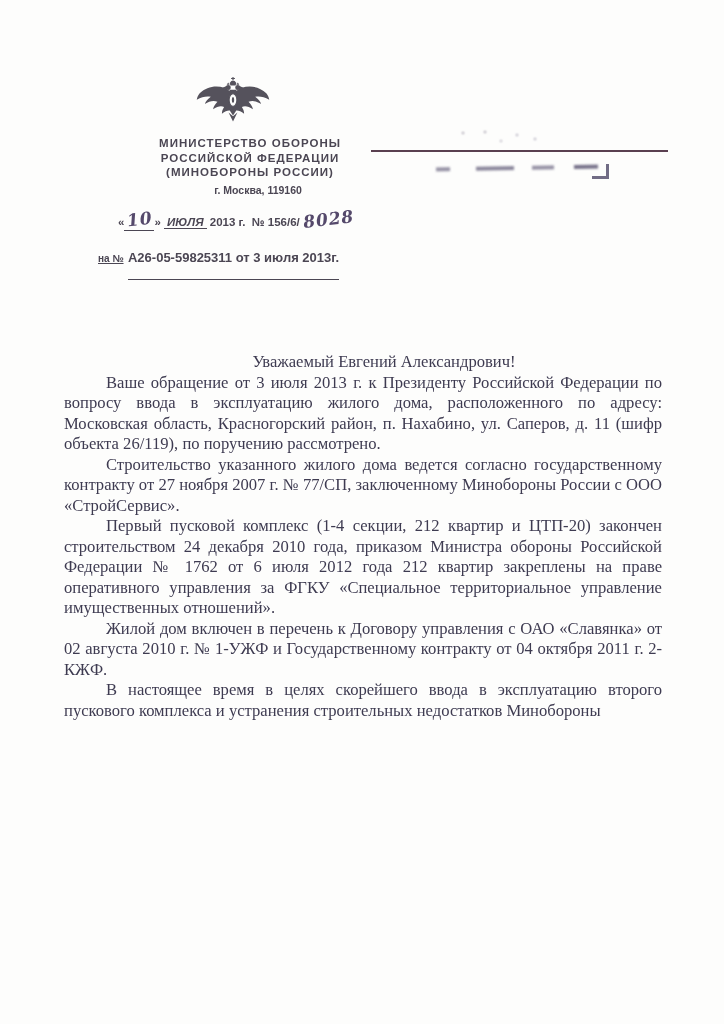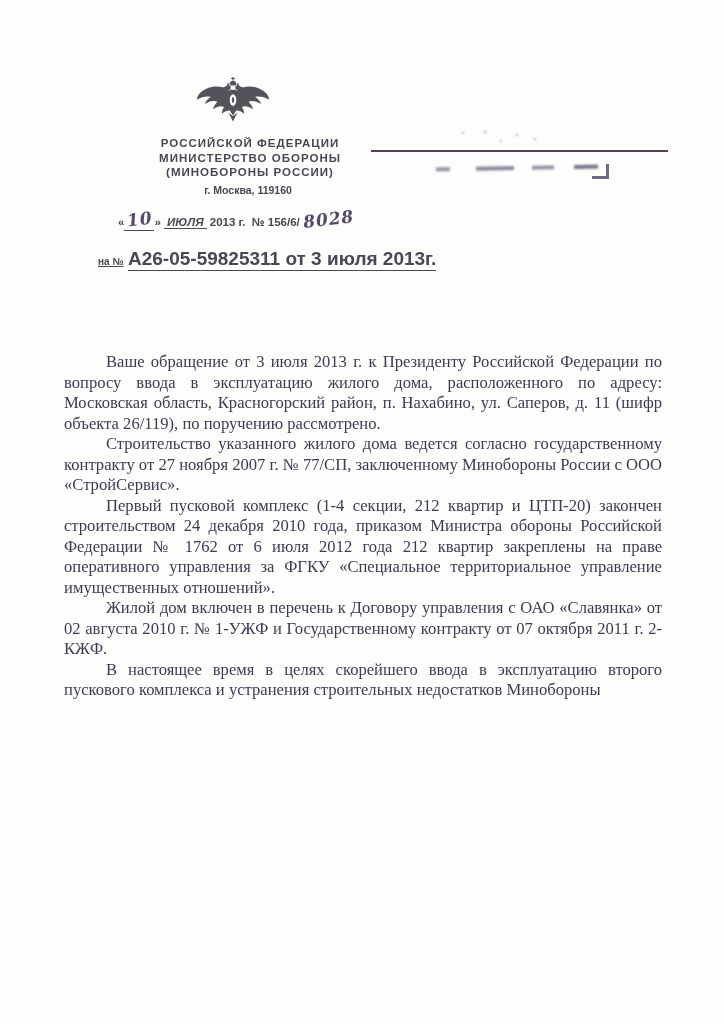--- a/index.html
+++ b/index.html
@@ -11,21 +11,21 @@
   
   .emblem { position:absolute; top:76px; left:196px; width:74px; height:48px; }
   .org-block {
     position:absolute; top:136px; left:95px; width:310px;
     text-align:center;
     font-family:"Liberation Sans","DejaVu Sans",sans-serif;
     font-weight:bold; font-size:11.5px; letter-spacing:1px;
     color:#4b4653; line-height:14.5px;
   }
   .city-line {
-    position:absolute; top:184px; left:93px; width:310px;
+    position:absolute; top:184px; left:103px; width:310px;
     text-align:center;
     font-family:"Liberation Sans","DejaVu Sans",sans-serif;
     font-weight:bold; font-size:10.5px; color:#4b4653;
   }
   .date-row {
     position:absolute; top:210px; left:118px; width:300px;
     font-family:"Liberation Sans","DejaVu Sans",sans-serif;
     font-weight:bold; font-size:11.5px; color:#4b4653; white-space:nowrap;
   }
   .hand-slot {
@@ -39,21 +39,21 @@
     font-size:17px; color:#55496b; display:inline-block;
     transform:rotate(-7deg); position:relative; top:-1px; letter-spacing:1px;
   }
   .month-underline { border-bottom:1.4px solid #4b4653; text-transform:uppercase; padding:0 3px;font-style:italic; }
   .ref-row {
     position:absolute; top:248px; left:98px; white-space:nowrap;
     font-family:"Liberation Sans","DejaVu Sans",sans-serif;
     color:#4b4653;
   }
   .ref-label { font-size:10px; font-weight:bold;text-decoration:underline; }
-  .ref-value { font-size:19px; font-weight:bold; border-bottom:1.6px solid #4b4653; padding-bottom:1px; }
+  .ref-value { font-size:13px; font-weight:bold; border-bottom:1.6px solid #4b4653; padding-bottom:14px; }
   
   .addr-line { position:absolute; top:150px; left:371px; width:297px; height:2px; background:#5a4050; }
   .smudge { position:absolute; filter:blur(1.3px); opacity:.8; }
   .smudge-dots {
     top:129px; left:455px; width:115px; height:16px;
     background:
       radial-gradient(circle 1.5px at 8px 4px,  #8d8899 60%, transparent 62%),
       radial-gradient(circle 1.5px at 30px 3px, #8d8899 60%, transparent 62%),
       radial-gradient(circle 1.5px at 62px 6px, #9b96a8 60%, transparent 62%),
       radial-gradient(circle 1.5px at 80px 10px,#9b96a8 60%, transparent 62%),
@@ -107,22 +107,22 @@
 
       <path d="M45.5,17 h9 C57,27 57,37 54,46 L50,52 L46,46 C43,37 43,27 45.5,17 Z"></path>
       <path d="M44,48 L50,60 L56,48 L50,53 Z"></path>
     </g>
 
     <ellipse cx="50" cy="31" rx="5.2" ry="8.5" fill="#fdfdfc" stroke="#55525c" stroke-width="1.4"></ellipse>
     <ellipse cx="50" cy="31" rx="1.6" ry="4" fill="#55525c"></ellipse>
   </svg>
 
   <div class="org-block">
+    <div>МИНИСТЕРСТВО ОБОРОНЫ</div>
     <div>РОССИЙСКОЙ ФЕДЕРАЦИИ</div>
-    <div>МИНИСТЕРСТВО ОБОРОНЫ</div>
     <div>(МИНОБОРОНЫ РОССИИ)</div>
   </div>
   <div class="city-line">г. Москва, 119160</div>
 
   <div class="date-row">
     <span>«</span><span class="hand-slot day"><span class="handwriting">10</span></span><span>»</span>
     <span class="month-underline">июля</span>
     <span>2013 г.</span>&nbsp;
     <span>№ 156/6/</span><span class="hand-slot num"><span class="handwriting">8028</span></span>
   </div>
@@ -131,22 +131,23 @@
     <span class="ref-label">на №</span>
     <span class="ref-value">А26-05-59825311 от 3 июля 2013г.</span>
   </div>
 
   <div class="addr-line"></div>
   <div class="smudge smudge-dots"></div>
   <div class="smudge smudge-scribble"></div>
   <div class="smudge-mark smudge"></div>
 
   <div class="body-block">
+    <p class="salutation">Уважаемый Евгений Александрович!</p>
     <div>
         <p>Ваше обращение от 3 июля 2013 г. к Президенту Российской Федерации по вопросу ввода в эксплуатацию жилого дома, расположенного по адресу: Московская область, Красногорский район, п. Нахабино, ул. Саперов, д. 11 (шифр объекта 26/119), по поручению рассмотрено.</p>
         <p>Строительство указанного жилого дома ведется согласно государственному контракту от 27 ноября 2007 г. № 77/СП, заключенному Минобороны России с ООО «СтройСервис».</p>
         <p>Первый пусковой комплекс (1-4 секции, 212 квартир и ЦТП-20) закончен строительством 24 декабря 2010 года, приказом Министра обороны Российской Федерации № 1762 от 6 июля 2012 года 212 квартир закреплены на праве оперативного управления за ФГКУ «Специальное территориальное управление имущественных отношений».</p>
-        <p>Жилой дом включен в перечень к Договору управления с ОАО «Славянка» от 02 августа 2010 г. № 1-УЖФ и Государственному контракту от 07 октября 2011 г. 2-КЖФ.</p>
+        <p>Жилой дом включен в перечень к Договору управления с ОАО «Славянка» от 02 августа 2010 г. № 1-УЖФ и Государственному контракту от 04 октября 2011 г. 2-КЖФ.</p>
         <p>В настоящее время в целях скорейшего ввода в эксплуатацию второго пускового комплекса и устранения строительных недостатков Минобороны</p>
       </div>
   </div>
 
 </div>
 
 </body></html>

